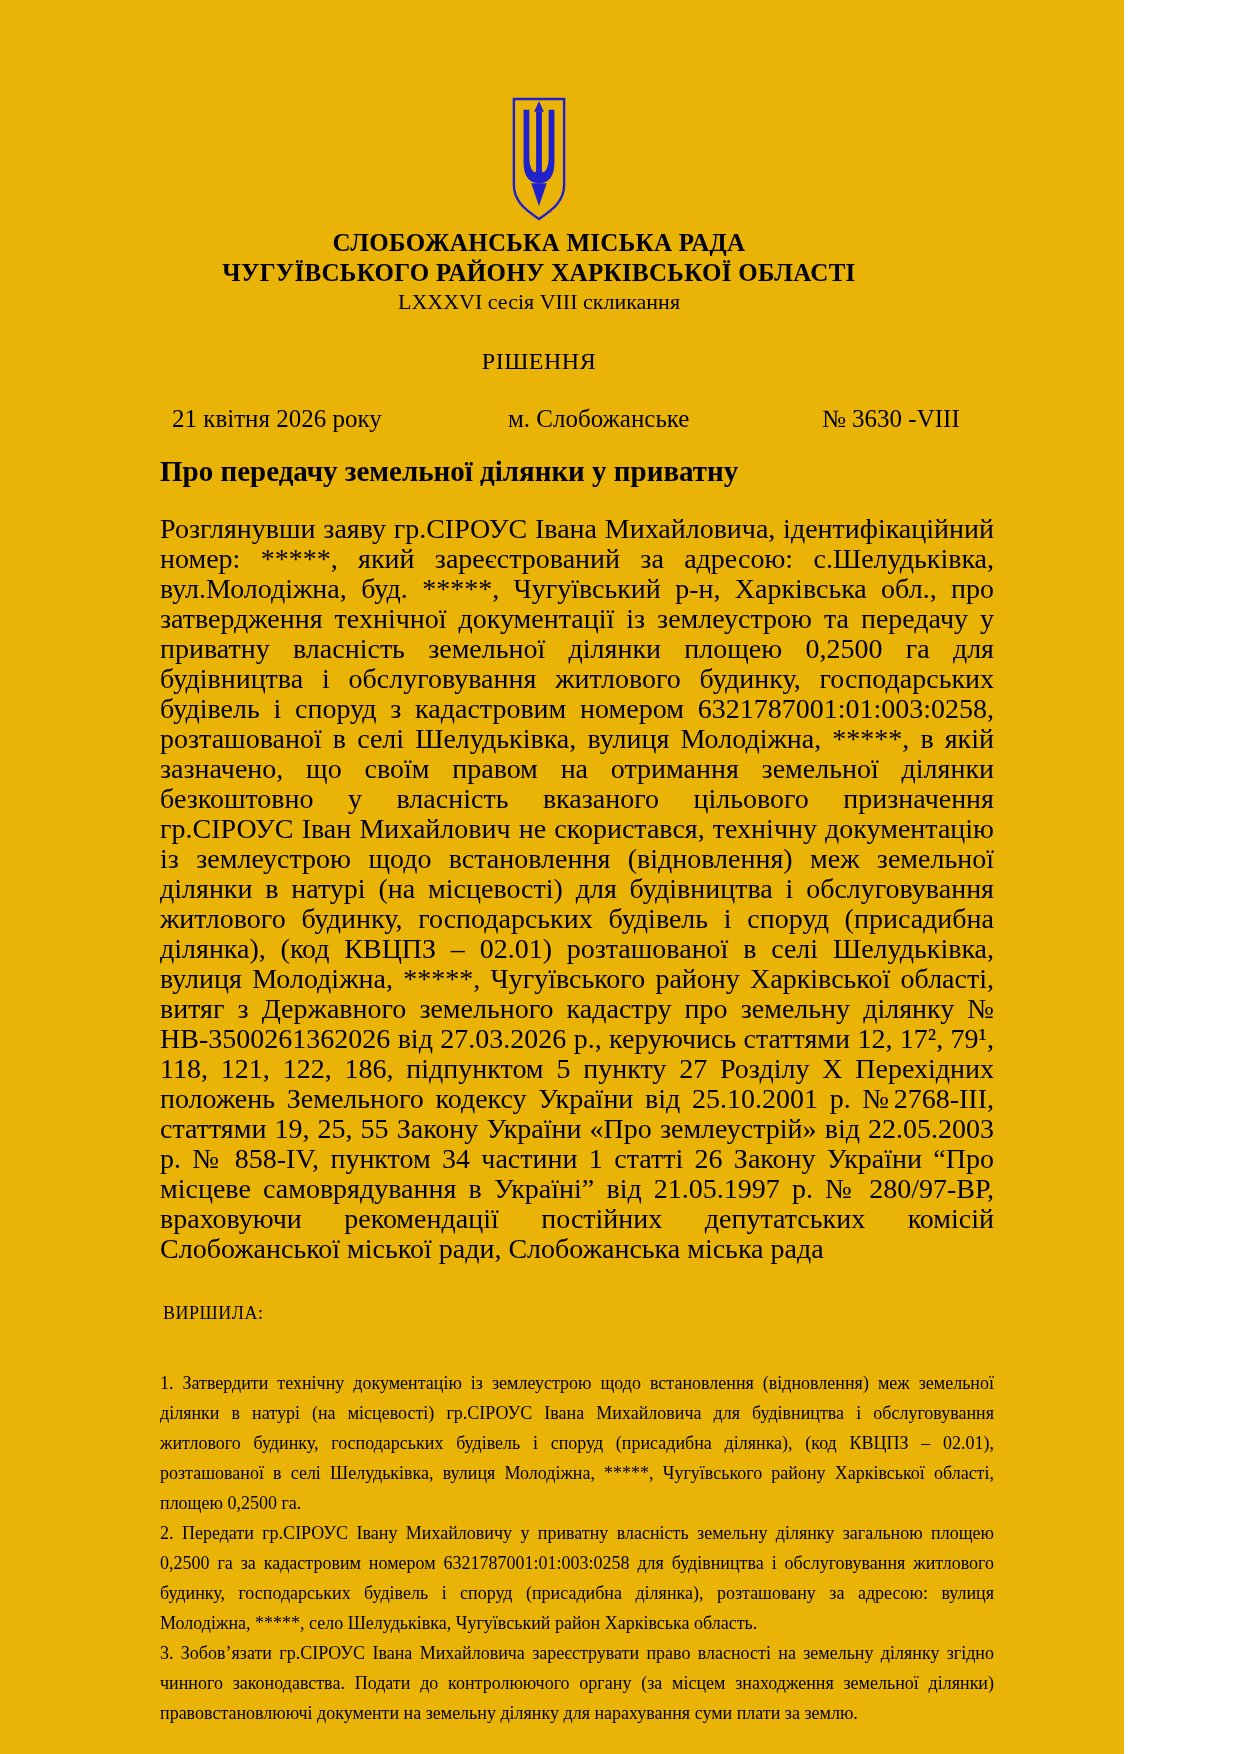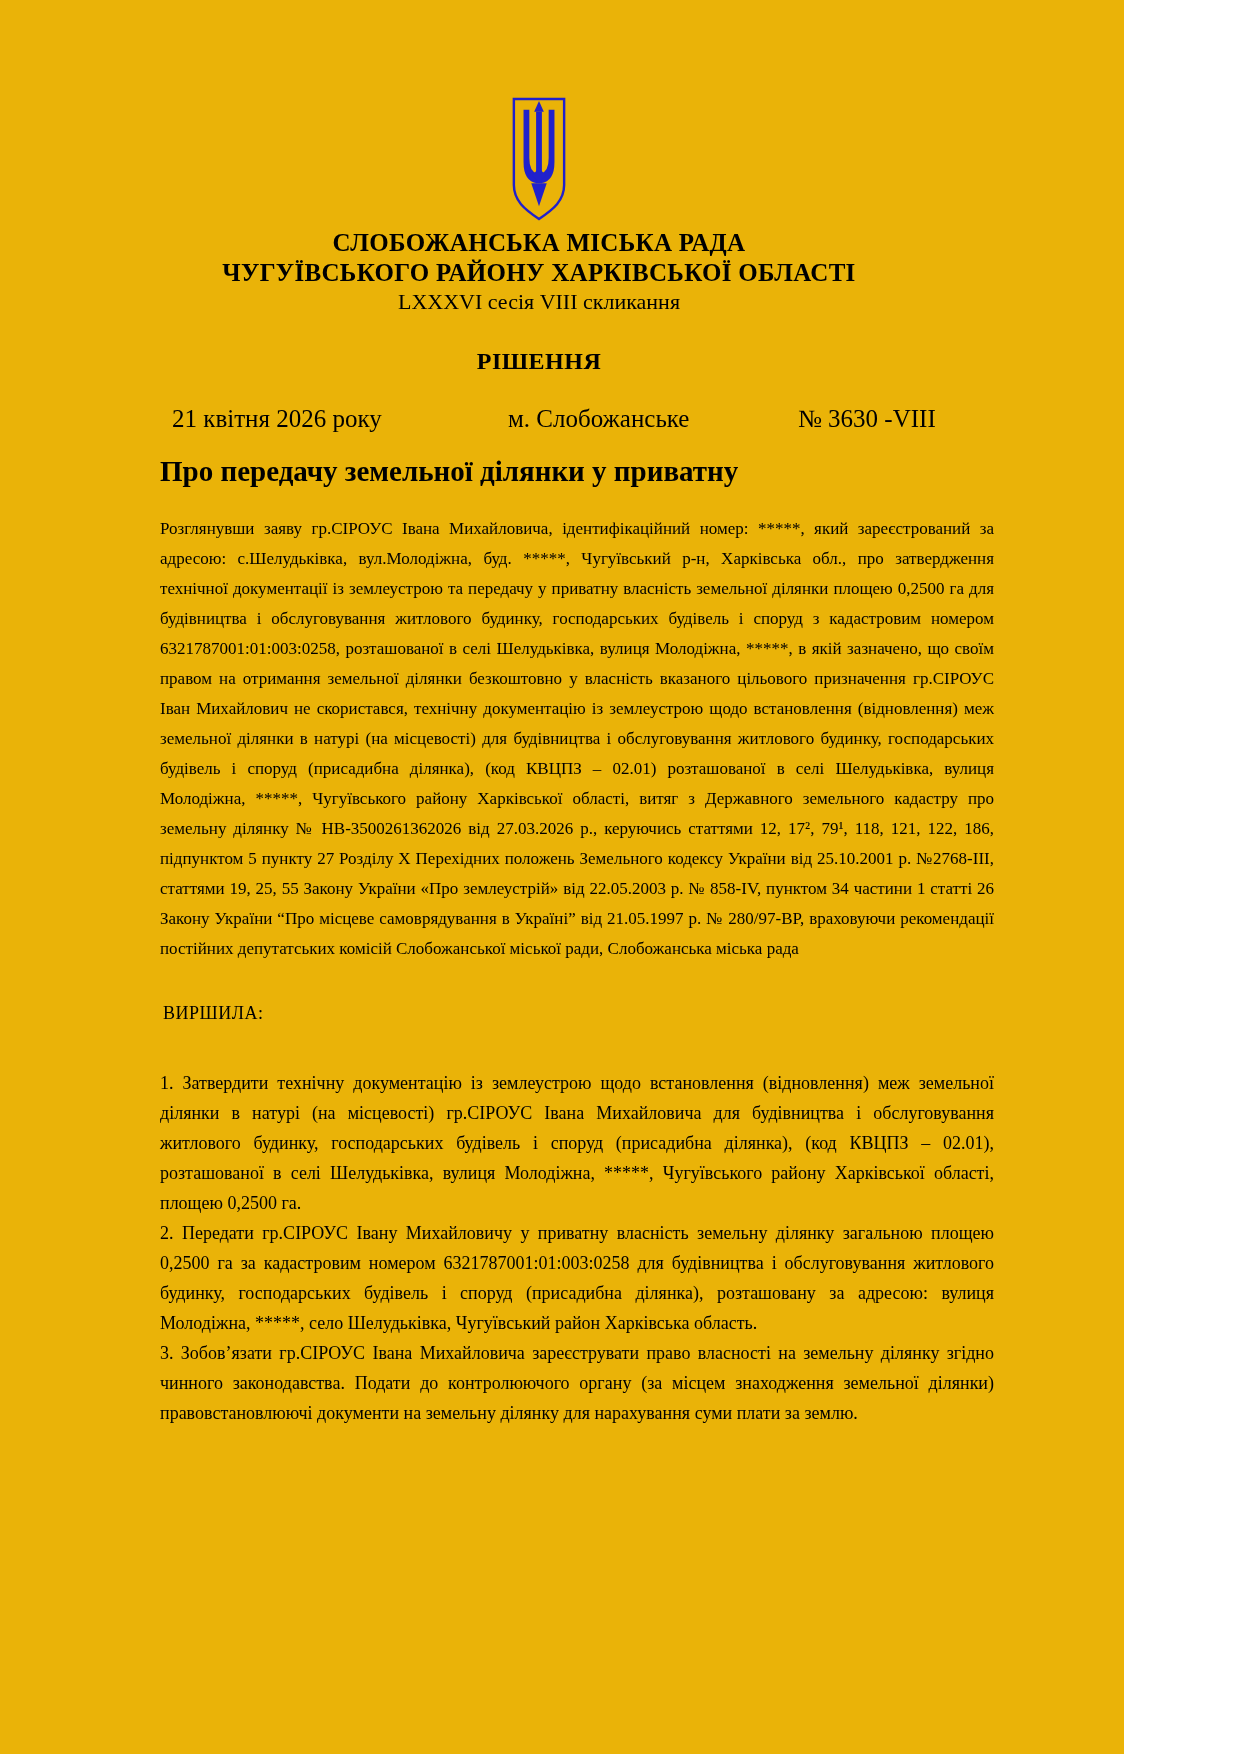--- a/index.html
+++ b/index.html
@@ -33,45 +33,45 @@
     font-size: 25px;
     line-height: 30px;
     letter-spacing: 0.3px;
     white-space: nowrap;
   }
   .session-line {
     font-size: 22px;
     line-height: 28px;
   }
   .doc-type {
-    font-weight: bold;
+    font-weight: normal;
     font-size: 24px;
     line-height: 30px;
     margin-top: 30px;
     letter-spacing: 0.5px;
   }
   .meta-row {
     position: relative;
     height: 30px;
     margin-top: 28px;
     font-size: 25px;
     line-height: 30px;
   }
   .meta-date   { position: absolute; left: 12px;  white-space: nowrap; }
   .meta-place  { position: absolute; left: 348px; white-space: nowrap; text-align: right; }
-  .meta-number { position: absolute; left: 638px; white-space: nowrap; }
+  .meta-number { position: absolute; left: 662px; white-space: nowrap; }
   .subject {
     margin-top: 22px;
     font-weight: bold;
     font-size: 29px;
     line-height: 30px;
   }
   .body-text {
     margin: 28px 0 0 0;
-    font-size: 17px;
+    font-size: 28px;
     line-height: 30px;
     text-align: justify;
   }
   .resolved-heading {
     margin: 34px 0 40px 3px;
     font-size: 18px;
     line-height: 30px;
     letter-spacing: 0.5px;
   }
   .item {

